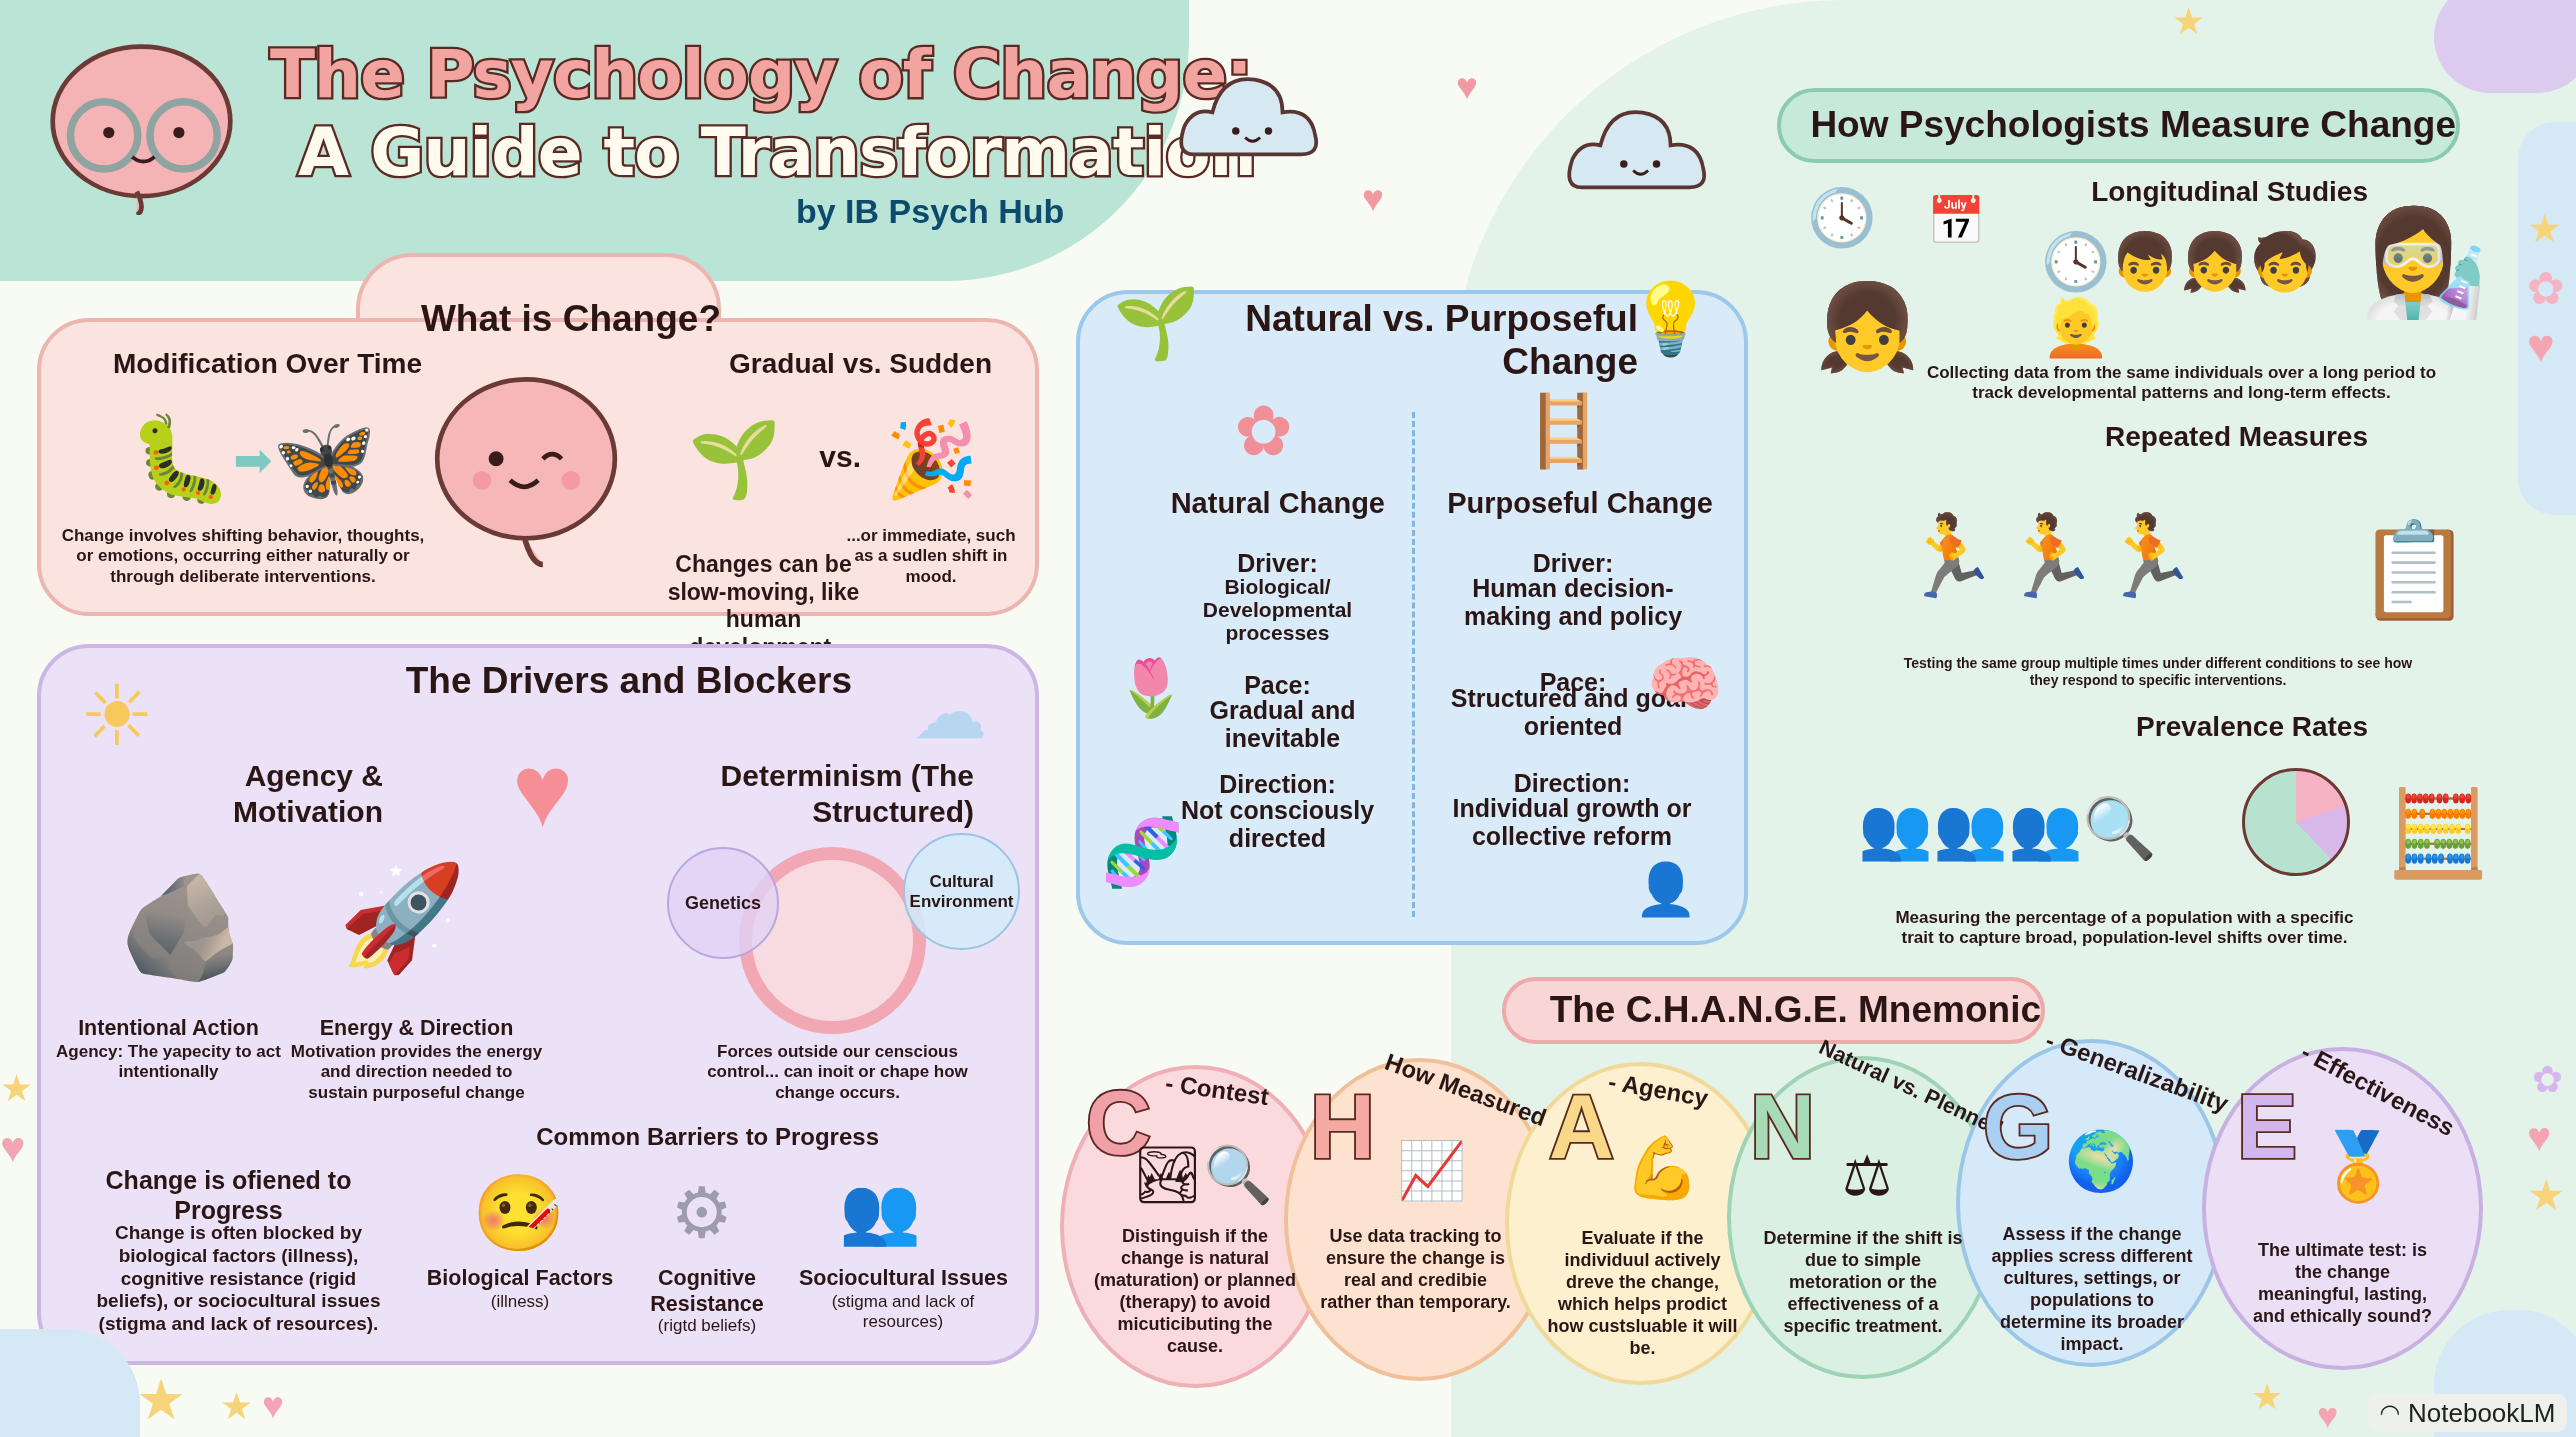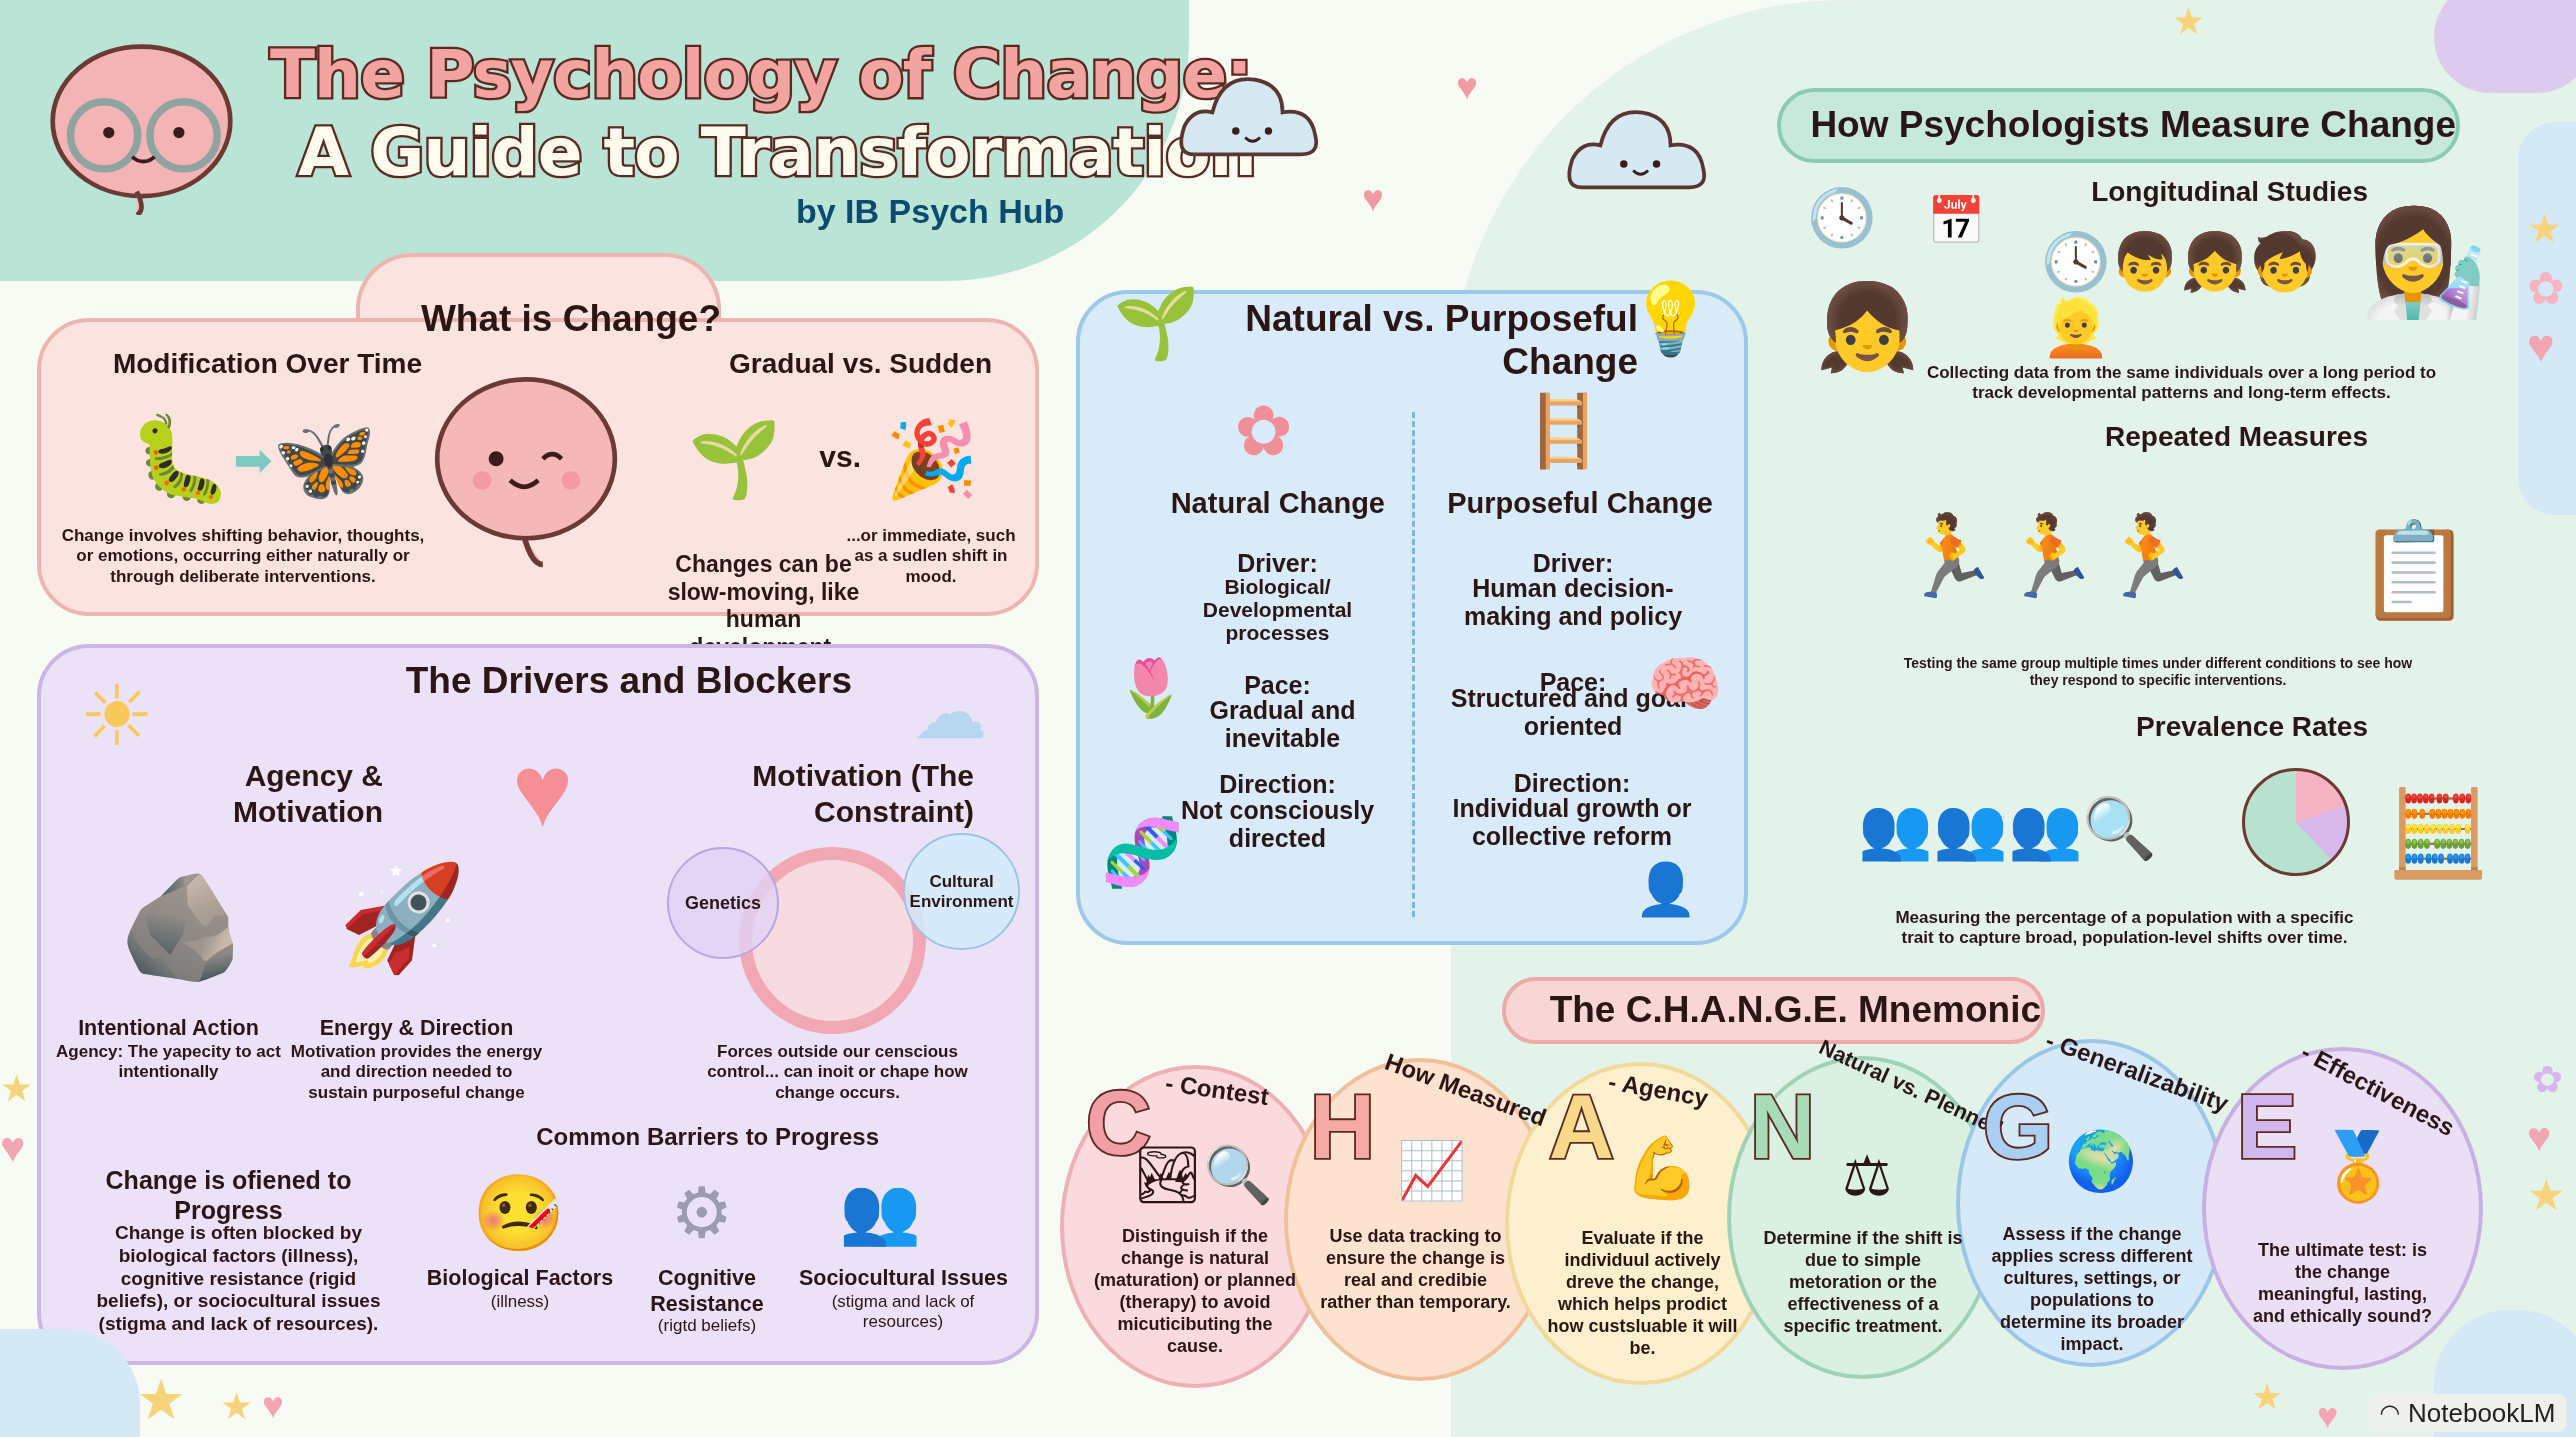--- a/index.html
+++ b/index.html
@@ -89,21 +89,21 @@
 <div class="icon" style="left:871px;top:403px;width:122px;height:112px;font-size:75px">🎉</div>
 <div class="t" style="left:665px;top:551px;width:197px;font-size:23px">Changes can be slow-moving, like human development.</div>
 <div class="t" style="left:842px;top:526px;width:178px;font-size:17px">...or immediate, such as a sudlen shift in mood.</div>
 
 <div class="card card-drivers"></div>
 <div class="h" style="left:225px;top:660px;width:627px;font-size:37px">The Drivers and Blockers</div>
 <div class="icon" style="left:61px;top:660px;width:112px;height:112px;font-size:84px;color:#f7c95a">☀</div>
 <div class="icon" style="left:894px;top:660px;width:112px;height:103px;font-size:75px;color:#b7d7f0">☁</div>
 <div class="h" style="left:140px;top:758px;width:243px;font-size:30px;line-height:1.2">Agency &amp; Motivation</div>
 <div class="icon" style="left:449px;top:730px;width:187px;height:122px;font-size:103px;color:#f58e95">♥</div>
-<div class="h" style="left:693px;top:758px;width:281px;font-size:30px;line-height:1.2">Motivation (The Constraint)</div>
+<div class="h" style="left:693px;top:758px;width:281px;font-size:30px;line-height:1.2">Determinism (The Structured)</div>
 <div class="icon" style="left:75px;top:842px;width:215px;height:168px;font-size:103px;color:#8a8585">🪨</div>
 <div class="icon" style="left:309px;top:824px;width:187px;height:187px;font-size:103px">🚀</div>
 <div class="t" style="left:56px;top:1016px;width:225px;font-size:21.5px">Intentional Action</div>
 <div class="t" style="left:56px;top:1042px;width:225px;font-size:17px">Agency: The yapecity to act intentionally</div>
 <div class="t" style="left:290px;top:1016px;width:253px;font-size:21.5px">Energy &amp; Direction</div>
 <div class="t" style="left:290px;top:1042px;width:253px;font-size:17px">Motivation provides the energy and direction needed to sustain purposeful change</div>
 <div class="abs" style="left:739px;top:847px;width:187px;height:187px;border-radius:50%;border:13px solid #f2a7b4;background:#f8dbe1"></div>
 <div class="abs" style="left:667px;top:847px;width:112px;height:112px;border-radius:50%;background:rgba(225,210,245,.8);border:2.8px solid #b9a6df;display:flex;align-items:center;justify-content:center;font-weight:bold;font-size:18px">Genetics</div>
 <div class="abs" style="left:903px;top:833px;width:117px;height:117px;border-radius:50%;background:rgba(210,235,250,.85);border:2.8px solid #9cc3e2;display:flex;align-items:center;justify-content:center;text-align:center;font-weight:bold;font-size:17px;padding:7.5px">Cultural Environment</div>
 <div class="t" style="left:702px;top:1042px;width:271px;font-size:17px">Forces outside our censcious control... can inoit or chape how change occurs.</div>

